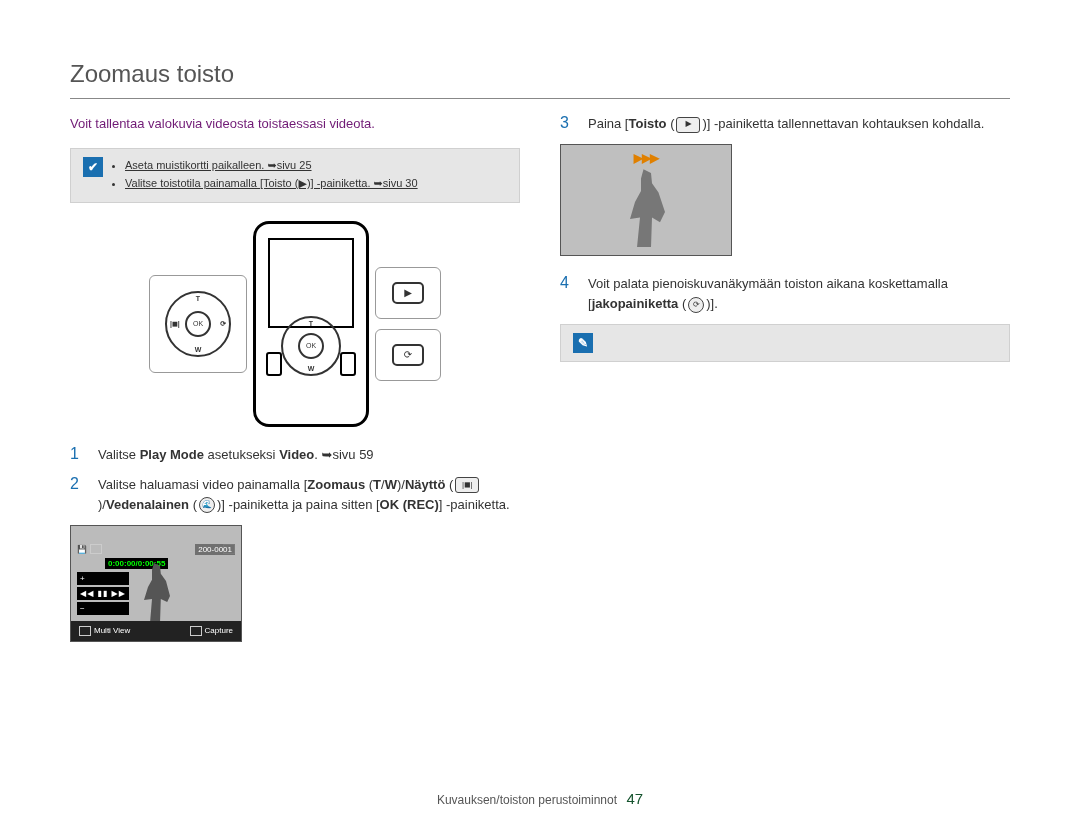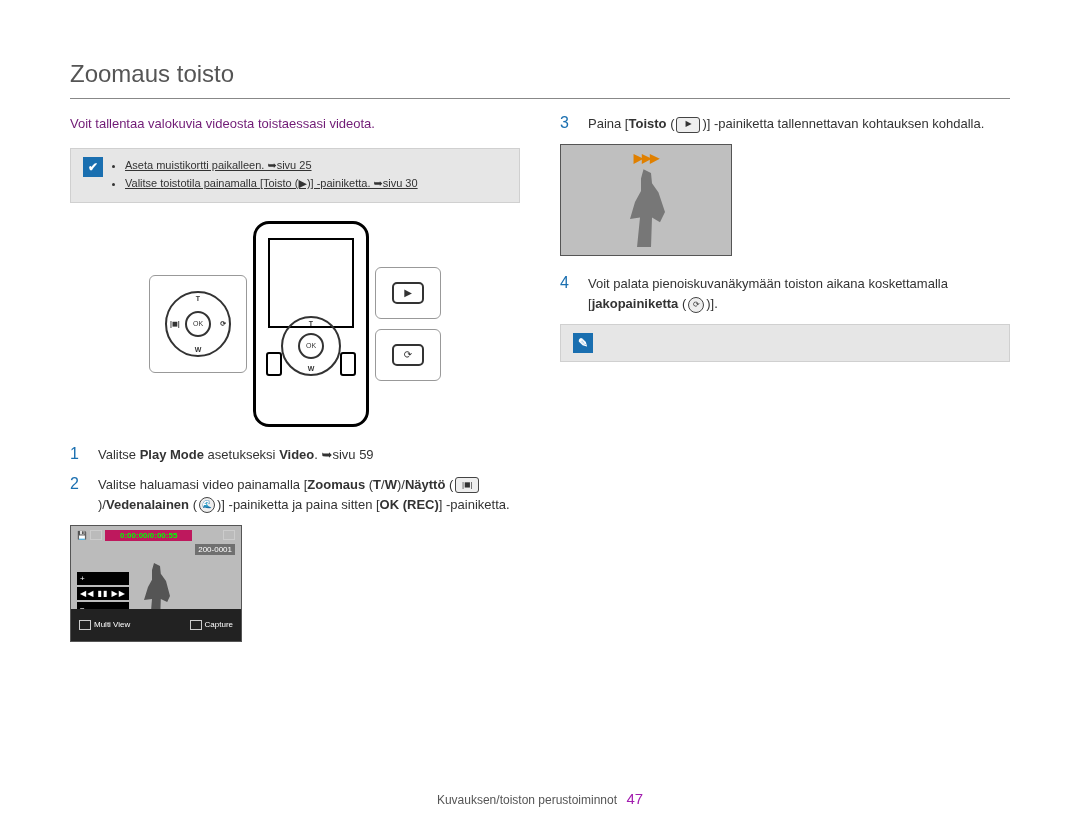--- a/index.html
+++ b/index.html
@@ -195,34 +195,34 @@
     width: 170px; height:115px;
     border:1px solid #555; background:#bbb;
     position:relative;
     margin-bottom:10px;
     font-size:8px; color:#fff;
   }
   .thumb-top {
     position:absolute;top:4px;left:6px;right:6px;
     display:flex;align-items:center;gap:3px;
   }
-  .thumb-top .timer{background:#be185d;color:#0f0;padding:1px 15px;font-weight:bold;}
+  .thumb-top .timer{background:#000000;color:#0f0;padding:1px 3px;font-weight:bold;margin-top:28px;}
   .thumb-id{position:absolute;top:18px;right:6px;background:rgba(0,0,0,.4);padding:1px 3px;}
   .thumb-silhouette{
     position:absolute;bottom:18px;left:50%;transform:translateX(-50%);
     width:40px;height:60px;background:#555;
     clip-path: polygon(45% 0,60% 5%,62% 18%,75% 30%,85% 55%,78% 65%,62% 60%,60% 100%,35% 100%,40% 60%,20% 62%,30% 40%,40% 28%,40% 12%);
   }
   .thumb-ctrl{
     position:absolute;left:6px;top:40%;
     display:flex;flex-direction:column;gap:2px;
   }
   .thumb-ctrl .row{background:#000;padding:2px 3px;font-size:8px;letter-spacing:1px;}
   .thumb-bottom{
-    position:absolute;bottom:0;left:0;right:0;height:32px;
+    position:absolute;bottom:0;left:0;right:0;height:20px;
     background:#222;display:flex;align-items:center;justify-content:space-between;
     padding:0 8px;font-size:8px;
   }
   .thumb-bottom span{display:flex;align-items:center;gap:3px;}
   .small-box{width:10px;height:8px;border:1px solid #ccc;display:inline-block;}
   
   .screenshot {
     width: 170px;
     height: 110px;
     border: 1px solid #555;
@@ -240,21 +240,21 @@
     clip-path: polygon(45% 0,60% 5%,62% 18%,75% 30%,88% 55%,78% 68%,62% 62%,60% 100%,32% 100%,38% 62%,18% 64%,28% 42%,40% 28%,40% 12%);
   }
   .footer {
     position: absolute;
     bottom: 18px;
     left: 0; right: 0;
     text-align: center;
     font-size: 12px;
     color: #555;
   }
-  .footer .pg { font-size: 15px; color: #a21caf; margin-left: 6px; }
+  .footer .pg { font-size: 15px; color: #14532d; margin-left: 6px; }
 </style>
 </head>
 <body>
 
 <div class="page">
   <h1 class="page-title">Zoomaus toisto</h1>
   <hr class="rule">
 
   <div class="columns">
 

